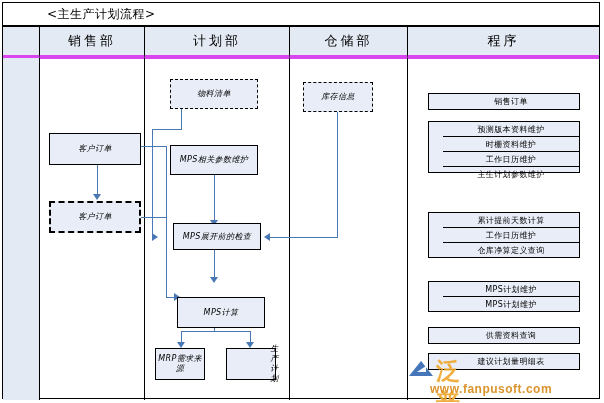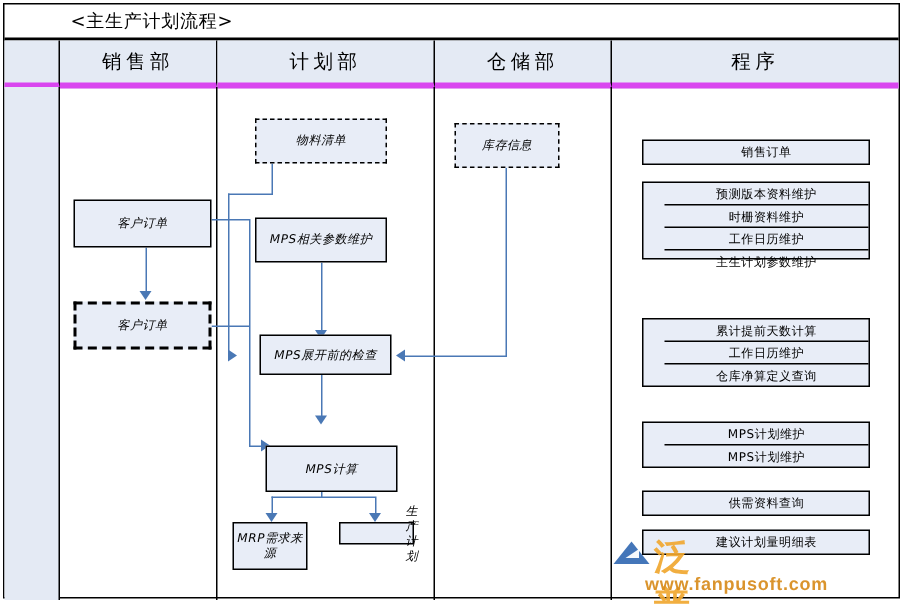--- a/index.html
+++ b/index.html
@@ -152,21 +152,21 @@
   </div>
 
   <div class="node" style="left:177px;top:297px;width:88px;height:31px;">
     <span>MPS计算</span>
   </div>
 
   <div class="node" style="left:155px;top:348px;width:50px;height:32px;">
     <span>MRP需求来源</span>
   </div>
 
-  <div class="node" style="left:226px;top:348px;width:50px;height:15px;padding-left:47px;">
+  <div class="node" style="left:226px;top:348px;width:50px;height:32px;padding-left:47px;">
     <span>生产计划</span>
   </div>
 
   <div class="proglist" style="left:428px;top:93px;width:152px;height:17px;">
     <div class="progrow" style="height:15px;">
       <span>销售订单</span>
     </div>
   </div>
 
   <div class="proglist" style="left:428px;top:121px;width:152px;height:52px;">

